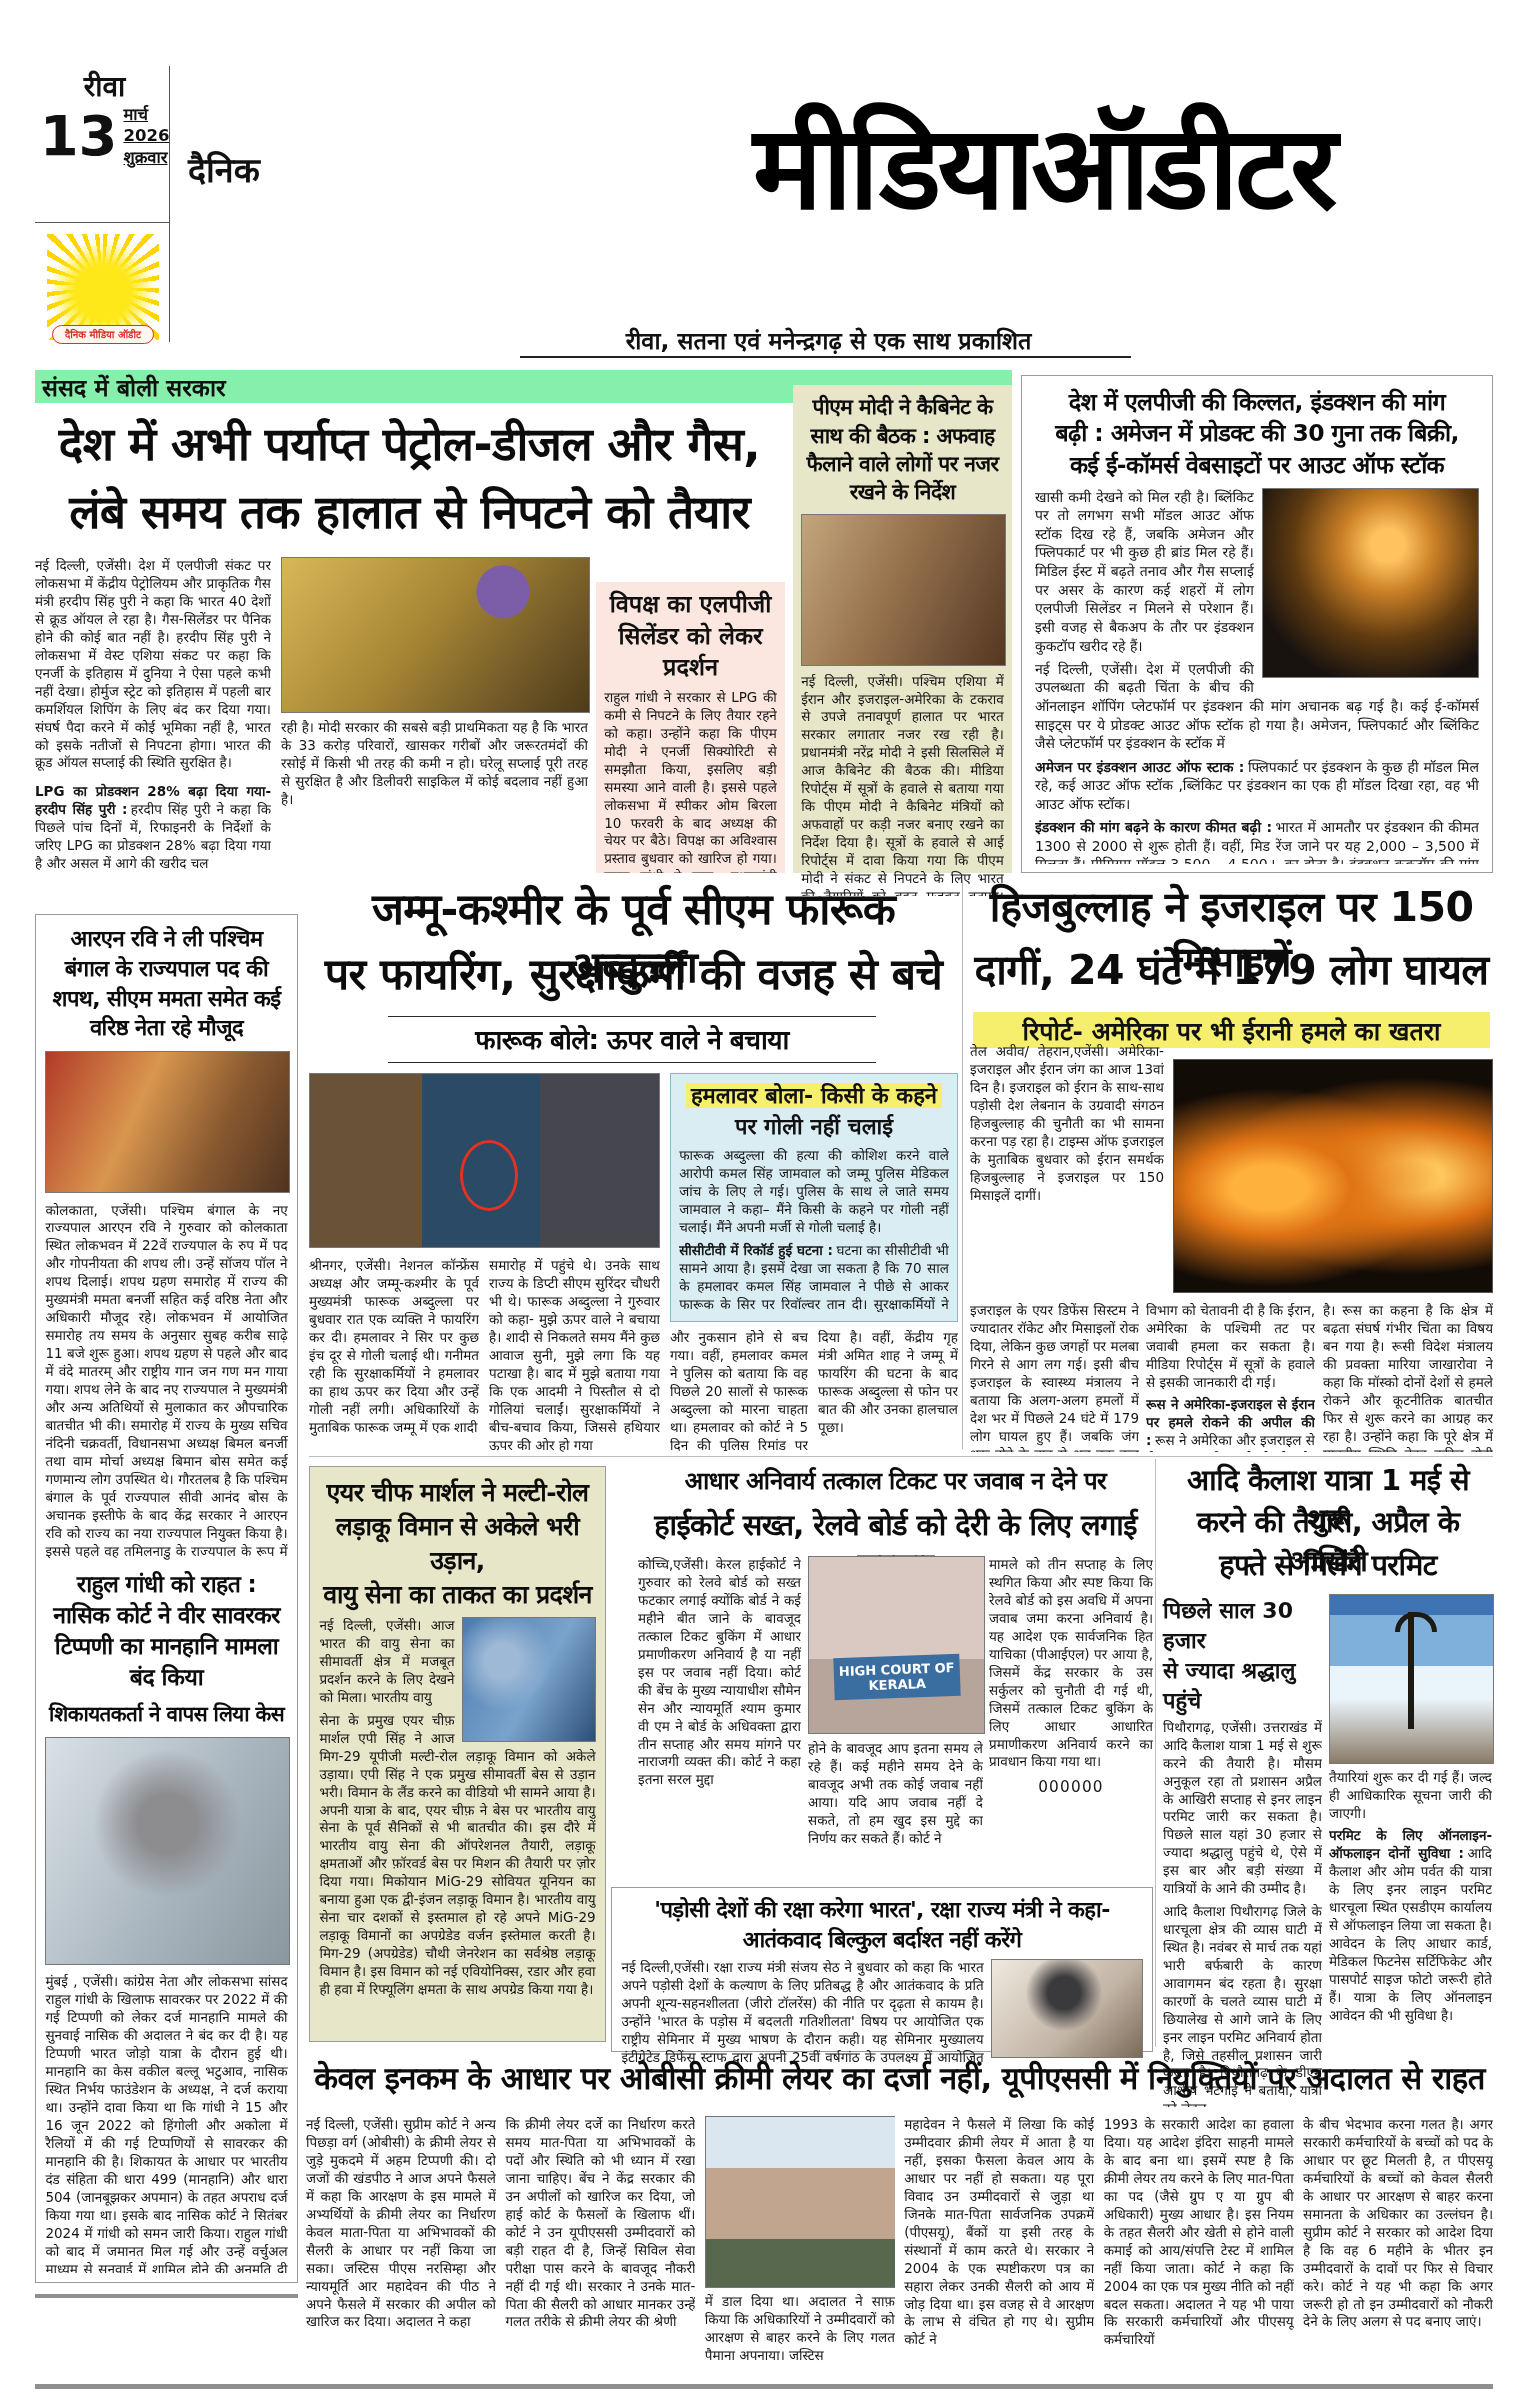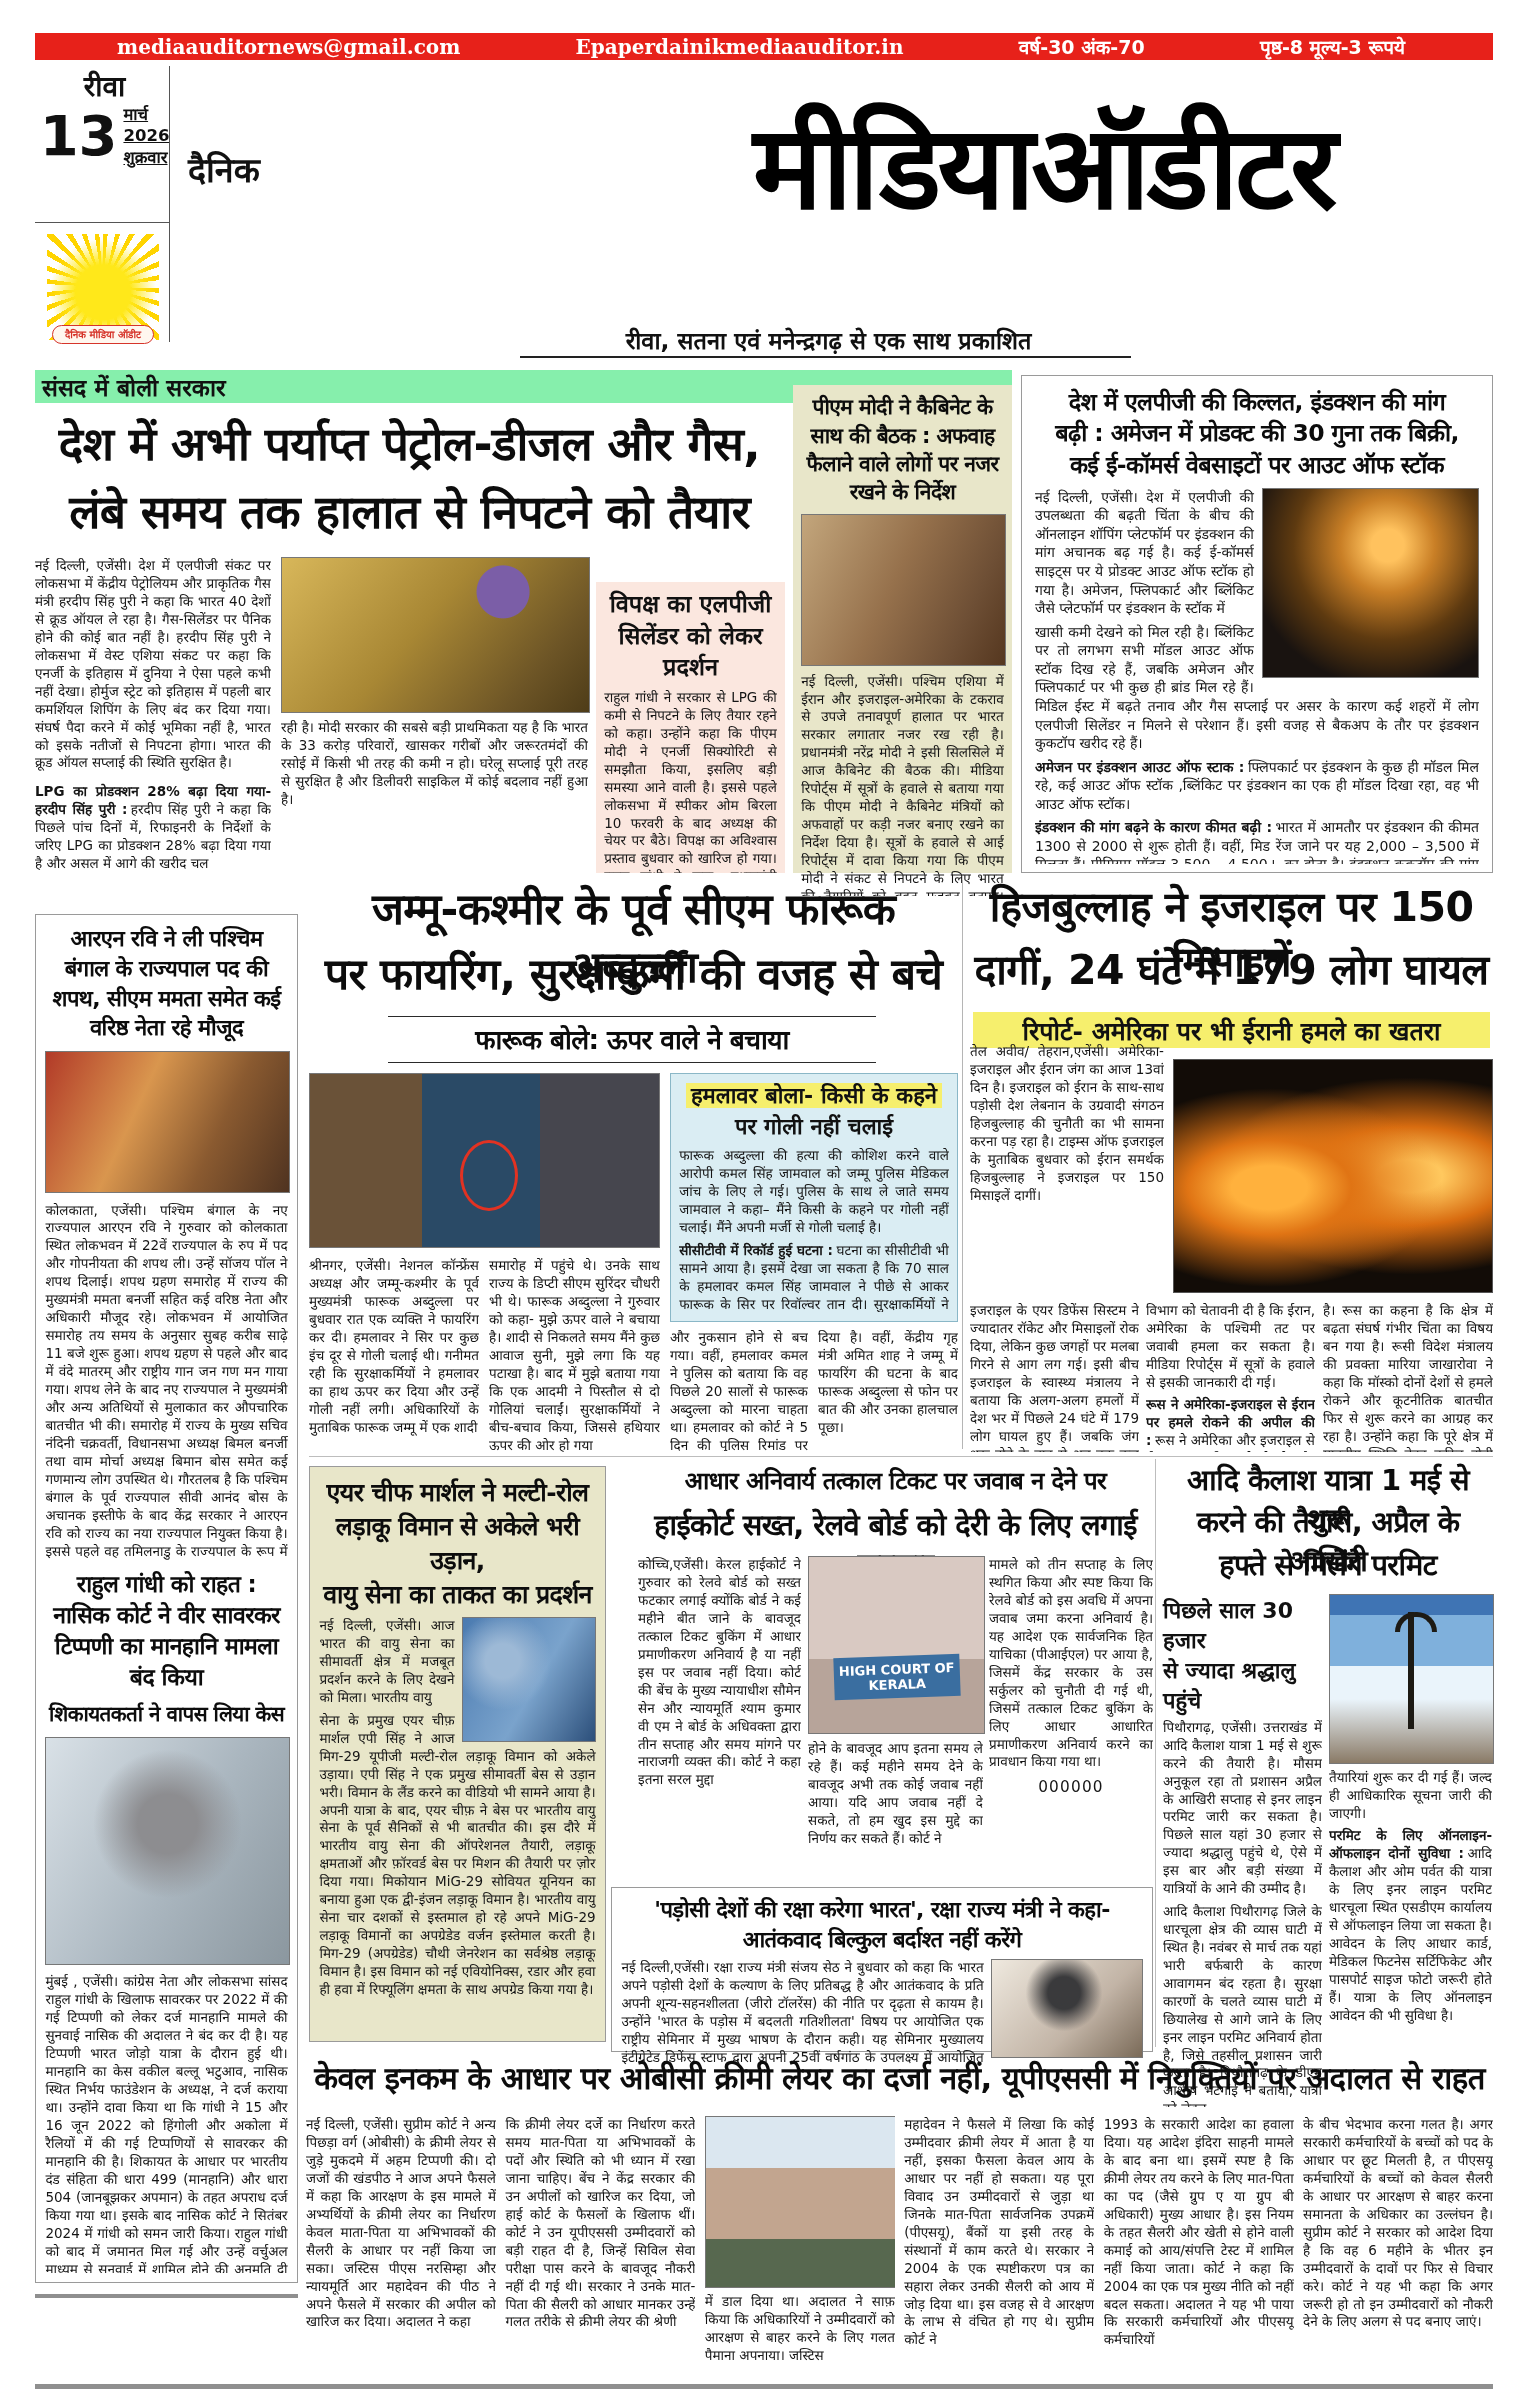--- a/index.html
+++ b/index.html
@@ -65,26 +65,20 @@
   .trident{position:absolute;left:48%;top:10%;width:5.9px;height:70%;background:#1d1a14;}
   .trident:before{content:"";position:absolute;top:0;left:-13px;width:32px;height:15.3px;
                   border:5.9px solid #1d1a14;border-bottom:none;border-radius:23.5px 23.5px 0 0;}
   .ph-sc{background:linear-gradient(180deg,#dbe7f0 0 30%,#c2a58f 30% 72%,#57684f 72%);}
 </style>
 </head>
 <body>
 
 <div class="page">
 
-  <div class="abs topbar" style="left:35px;top:33px;width:1458px;height:27px;">
-    <span class="lat">mediaauditornews@gmail.com</span>
-    <span class="lat">Epaperdainikmediaauditor.in</span>
-    <span class="hin">वर्ष-30  अंक-70</span>
-    <span class="hin">पृष्ठ-8   मूल्य-3 रूपये</span>
-  </div>
 
   <div class="abs" style="left:42px;top:66px;width:125px;">
     <div class="city">रीवा</div>
     <div class="dayrow">
       <span class="daynum">13</span>
       <span class="daycol">
         <div>मार्च 2026</div>
         <div>शुक्रवार</div>
       </span>
     </div>
@@ -124,22 +118,22 @@
     <div class="ph ph-cab" style="width:100%;height:150px;margin:7px 0;border:0.6px solid #777;"></div>
     <div class="bt" style="height:223px;">नई दिल्ली, एजेंसी। पश्चिम एशिया में ईरान और इजराइल-अमेरिका के टकराव से उपजे तनावपूर्ण हालात पर भारत सरकार लगातार नजर रख रही है। प्रधानमंत्री नरेंद्र मोदी ने इसी सिलसिले में आज कैबिनेट की बैठक की। मीडिया रिपोर्ट्स में सूत्रों के हवाले से बताया गया कि पीएम मोदी ने कैबिनेट मंत्रियों को अफवाहों पर कड़ी नजर बनाए रखने का निर्देश दिया है। सूत्रों के हवाले से आई रिपोर्ट्स में दावा किया गया कि पीएम मोदी ने संकट से निपटने के लिए भारत की तैयारियों को बहुत मजबूत बताया। उन्होंने कहा, 'मंत्री जनता को समझाने के लिए सोशल मीडिया पर अपनी बातों को प्रमुखता से रखें और विपक्ष के सवालों का भी ठोस तरीके से जवाब दें।' खबरों में सूत्रों के हवाले से दावा किया गया कि प्रधानमंत्री मोदी ने मंत्रियों से कहा, पश्चिम एशिया की मौजूदा स्थिति पूरे विश्व को प्रभावित कर सकती है। उन्होंने मंत्रियों से कहा कि जनता और विपक्ष के सवालों का जवाब देते समय आत्मविश्वास बनाए रखें।</div>
   </div>
 
   <div class="abs graybox" style="left:1021px;top:375px;width:472px;height:498px;padding:10.6px 13px;">
     <div class="hl" style="font-size:23.5px;">देश में एलपीजी की किल्लत, इंडक्शन की मांग</div>
     <div class="hl" style="font-size:23.5px;">बढ़ी : अमेजन में प्रोडक्ट की 30 गुना तक बिक्री,</div>
     <div class="hl" style="font-size:23.5px;margin-bottom:5.9px;">कई ई-कॉमर्स वेबसाइटों पर आउट ऑफ स्टॉक</div>
     <div class="bt" style="height:376px;font-size:14px;">
       <div class="ph ph-induction" style="float:right;width:215px;height:188px;margin:0 0 5.9px 8.2px;border:0.6px solid #777;"></div>
+      <p>खासी कमी देखने को मिल रही है। ब्लिंकिट पर तो लगभग सभी मॉडल आउट ऑफ स्टॉक दिख रहे हैं, जबकि अमेजन और फ्लिपकार्ट पर भी कुछ ही ब्रांड मिल रहे हैं। मिडिल ईस्ट में बढ़ते तनाव और गैस सप्लाई पर असर के कारण कई शहरों में लोग एलपीजी सिलेंडर न मिलने से परेशान हैं। इसी वजह से बैकअप के तौर पर इंडक्शन कुकटॉप खरीद रहे हैं।</p>
       <p>नई दिल्ली, एजेंसी। देश में एलपीजी की उपलब्धता की बढ़ती चिंता के बीच की ऑनलाइन शॉपिंग प्लेटफॉर्म पर इंडक्शन की मांग अचानक बढ़ गई है। कई ई-कॉमर्स साइट्स पर ये प्रोडक्ट आउट ऑफ स्टॉक हो गया है। अमेजन, फ्लिपकार्ट और ब्लिंकिट जैसे प्लेटफॉर्म पर इंडक्शन के स्टॉक में</p>
-      <p>खासी कमी देखने को मिल रही है। ब्लिंकिट पर तो लगभग सभी मॉडल आउट ऑफ स्टॉक दिख रहे हैं, जबकि अमेजन और फ्लिपकार्ट पर भी कुछ ही ब्रांड मिल रहे हैं। मिडिल ईस्ट में बढ़ते तनाव और गैस सप्लाई पर असर के कारण कई शहरों में लोग एलपीजी सिलेंडर न मिलने से परेशान हैं। इसी वजह से बैकअप के तौर पर इंडक्शन कुकटॉप खरीद रहे हैं।</p>
       <p><b class="lead-in">अमेजन पर इंडक्शन आउट ऑफ स्टाक :</b><span>फ्लिपकार्ट पर इंडक्शन के कुछ ही मॉडल मिल रहे, कई आउट ऑफ स्टॉक ,ब्लिंकिट पर इंडक्शन का एक ही मॉडल दिखा रहा, वह भी आउट ऑफ स्टॉक।</span></p>
       <p><b class="lead-in">इंडक्शन की मांग बढ़ने के कारण कीमत बढ़ी :</b><span>भारत में आमतौर पर इंडक्शन की कीमत 1300 से 2000 से शुरू होती हैं। वहीं, मिड रेंज जाने पर यह 2,000 – 3,500 में मिलता हैं। प्रीमियम मॉडल 3,500 – 4,500+ का होता है। इंडक्शन कुकटॉप की मांग बढ़ने के बाद कई ब्रांड के मॉडल की कीमतों में करीब 10–20% तक बढ़ोतरी देखी जा रही है। वही दिल्ली, मुंबई, बेंगलुरु, चेन्नई और कोलकाता जैसे शहरों में इंडक्शन की बिक्री तेजी से बढ़ी है।</span></p>
     </div>
   </div>
 
   <div class="abs graybox" style="left:35px;top:914px;width:263px;height:1369px;padding:9.4px;display:flex;flex-direction:column;gap:8.2px;">
     <div class="hl" style="font-size:22px;">आरएन रवि ने ली पश्चिम बंगाल के राज्यपाल पद की शपथ, सीएम ममता समेत कई वरिष्ठ नेता रहे मौजूद</div>
     <div class="ph ph-ravi" style="width:100%;height:140px;border:0.6px solid #777;flex:none;"></div>
     <div class="bt" style="height:359px;flex:none;">कोलकाता, एजेंसी। पश्चिम बंगाल के नए राज्यपाल आरएन रवि ने गुरुवार को कोलकाता स्थित लोकभवन में 22वें राज्यपाल के रुप में पद और गोपनीयता की शपथ ली। उन्हें सॉजय पॉल ने शपथ दिलाई। शपथ ग्रहण समारोह में राज्य की मुख्यमंत्री ममता बनर्जी सहित कई वरिष्ठ नेता और अधिकारी मौजूद रहे। लोकभवन में आयोजित समारोह तय समय के अनुसार सुबह करीब साढ़े 11 बजे शुरू हुआ। शपथ ग्रहण से पहले और बाद में वंदे मातरम् और राष्ट्रीय गान जन गण मन गाया गया। शपथ लेने के बाद नए राज्यपाल ने मुख्यमंत्री और अन्य अतिथियों से मुलाकात कर औपचारिक बातचीत भी की। समारोह में राज्य के मुख्य सचिव नंदिनी चक्रवर्ती, विधानसभा अध्यक्ष बिमल बनर्जी तथा वाम मोर्चा अध्यक्ष बिमान बोस समेत कई गणमान्य लोग उपस्थित थे। गौरतलब है कि पश्चिम बंगाल के पूर्व राज्यपाल सीवी आनंद बोस के अचानक इस्तीफे के बाद केंद्र सरकार ने आरएन रवि को राज्य का नया राज्यपाल नियुक्त किया है। इससे पहले वह तमिलनाडु के राज्यपाल के रूप में कार्यरत थे।</div>
     <div class="hl" style="font-size:23px;">राहुल गांधी को राहत : नासिक कोर्ट ने वीर सावरकर टिप्पणी का मानहानि मामला बंद किया</div>

